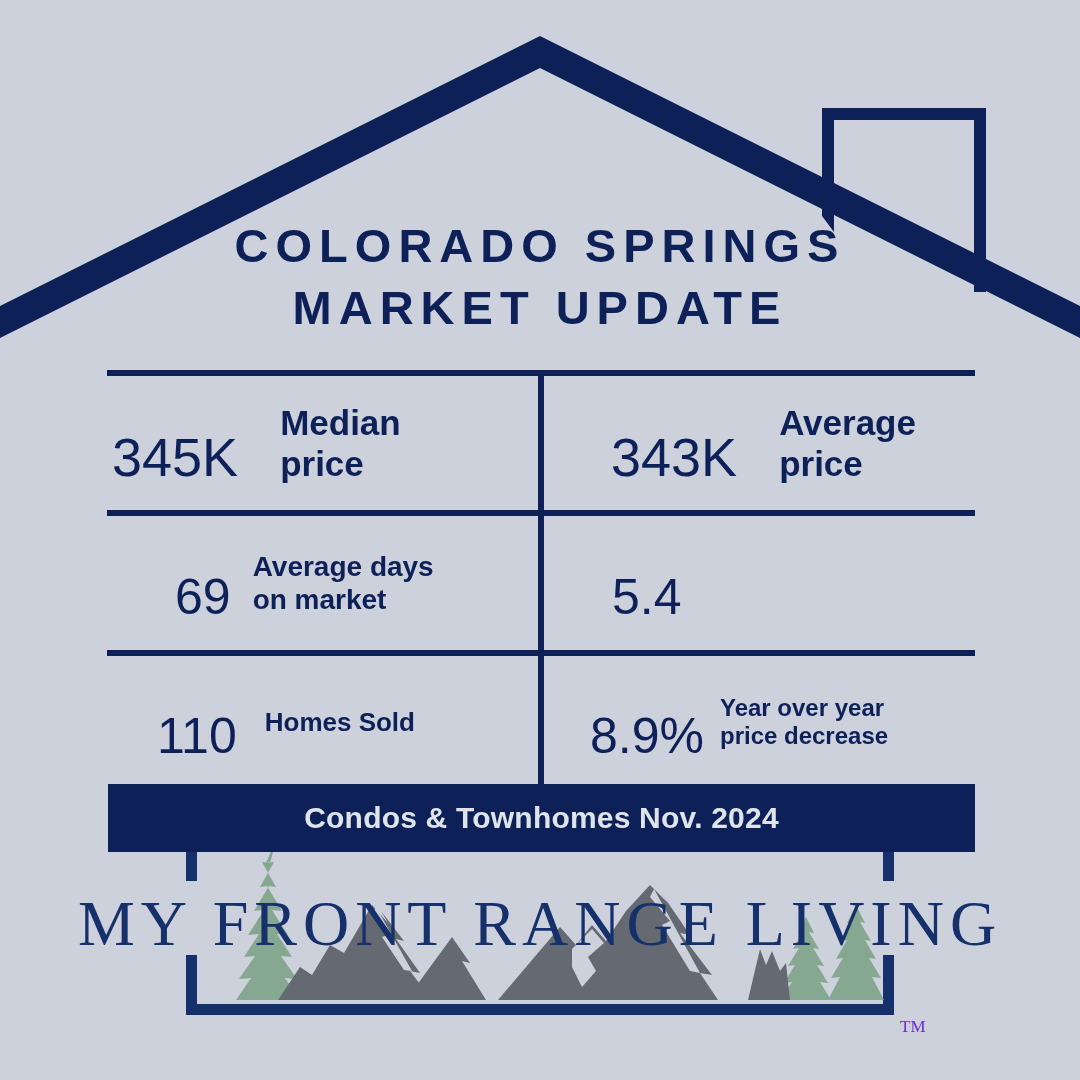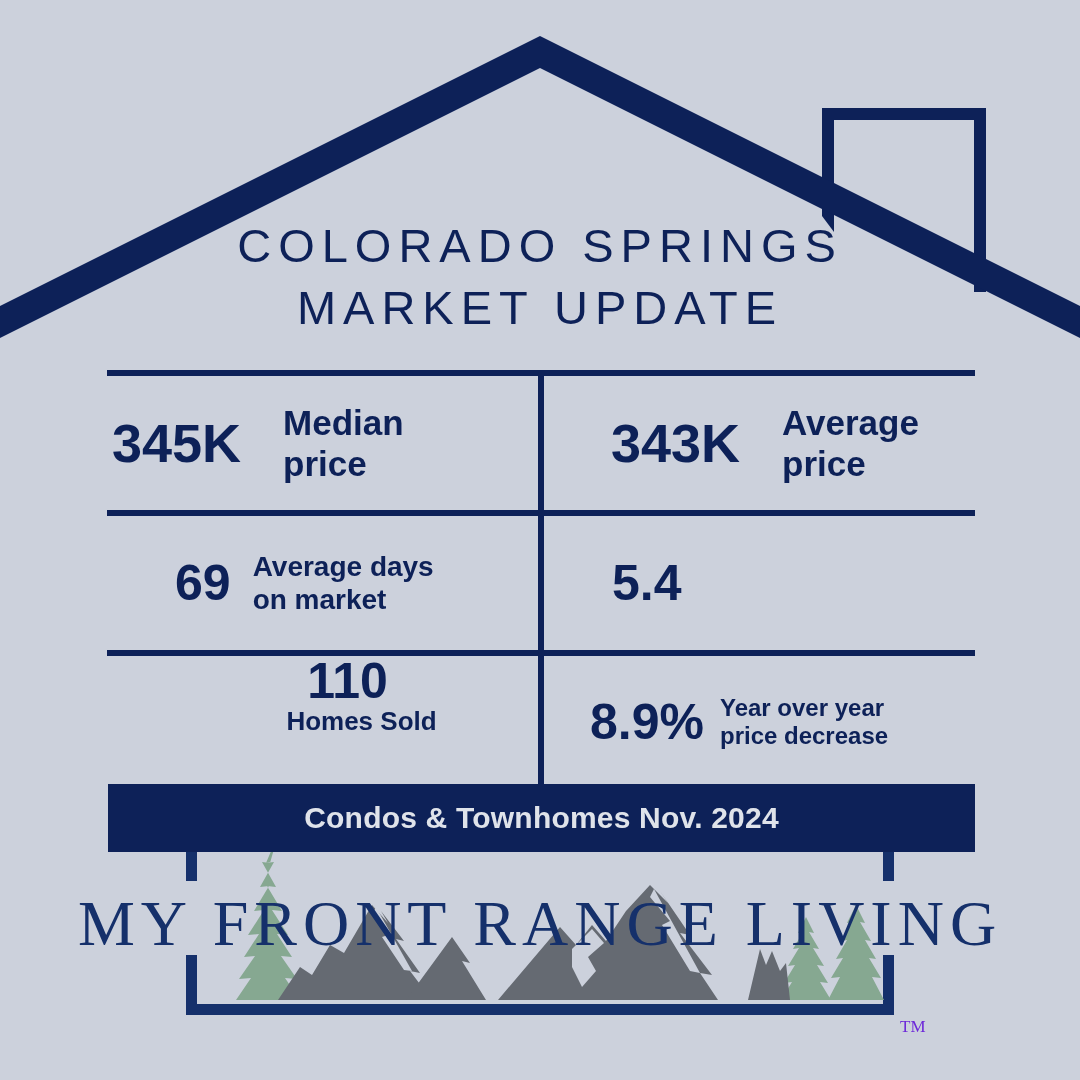--- a/index.html
+++ b/index.html
@@ -28,21 +28,21 @@
   .title-block {
     position: absolute;
     left: 0;
     top: 215px;
     width: 1080px;
     text-align: center;
     color: #0d2158;
   }
   .title-line {
     font-family: "Liberation Sans", sans-serif;
-    font-weight: normal;
+    font-weight: bold;
     font-size: 47px;
     letter-spacing: 7px;
     line-height: 62px;
     white-space: nowrap;
   }
 
   
   .stats {
     position: absolute;
     left: 107px;
@@ -69,45 +69,46 @@
     background: #0d2158;
   }
   .cell {
     position: absolute;
     display: flex;
     align-items: center;
     box-sizing: border-box;
     color: #0d2158;
   }
   .cell .value {
-    font-weight: bold;
+    font-weight: normal;
     line-height: 1.0;
     white-space: nowrap;
     flex: none;
+    margin-top: 27px;
   }
   .cell .label {
     font-weight: bold;
     line-height: 1.18;
     flex: none;
   }
 
   
   .cell.c11 { left: 0px;   top: 6px;   width: 431px; height: 134px; justify-content: flex-start; padding-left: 5px; }
   .cell.c12 { left: 437px; top: 6px;   width: 431px; height: 134px; justify-content: flex-start; padding-left: 67px; }
   .cell.c11 .value, .cell.c12 .value { font-size: 54px; }
   .cell.c11 .label, .cell.c12 .label { font-size: 35px; margin-left: 42px; }
 
   
   .cell.c21 { left: 0px;   top: 146px; width: 431px; height: 134px; justify-content: flex-start; padding-left: 68px; }
   .cell.c22 { left: 437px; top: 146px; width: 431px; height: 134px; justify-content: flex-start; padding-left: 68px; }
   .cell.c21 .value, .cell.c22 .value { font-size: 50px; }
   .cell.c21 .label, .cell.c22 .label { font-size: 28px; margin-left: 22px; }
 
   
-  .cell.c31 { left: 0px;   top: 286px; width: 431px; height: 132px; justify-content: flex-start; padding-left: 50px; flex-direction: column; }
+  .cell.c31 { left: 0px;   top: 286px; width: 431px; height: 132px; justify-content: flex-start; padding-left: 50px; }
   .cell.c32 { left: 437px; top: 286px; width: 431px; height: 132px; justify-content: flex-start; padding-left: 46px; }
   .cell.c31 .value, .cell.c32 .value { font-size: 50px; }
   .cell.c31 .label { font-size: 26px; margin-left: 28px; }
   .cell.c32 .label { font-size: 24px; margin-left: 16px; }
 
   
   .banner {
     position: absolute;
     left: 108px;
     top: 784px;

